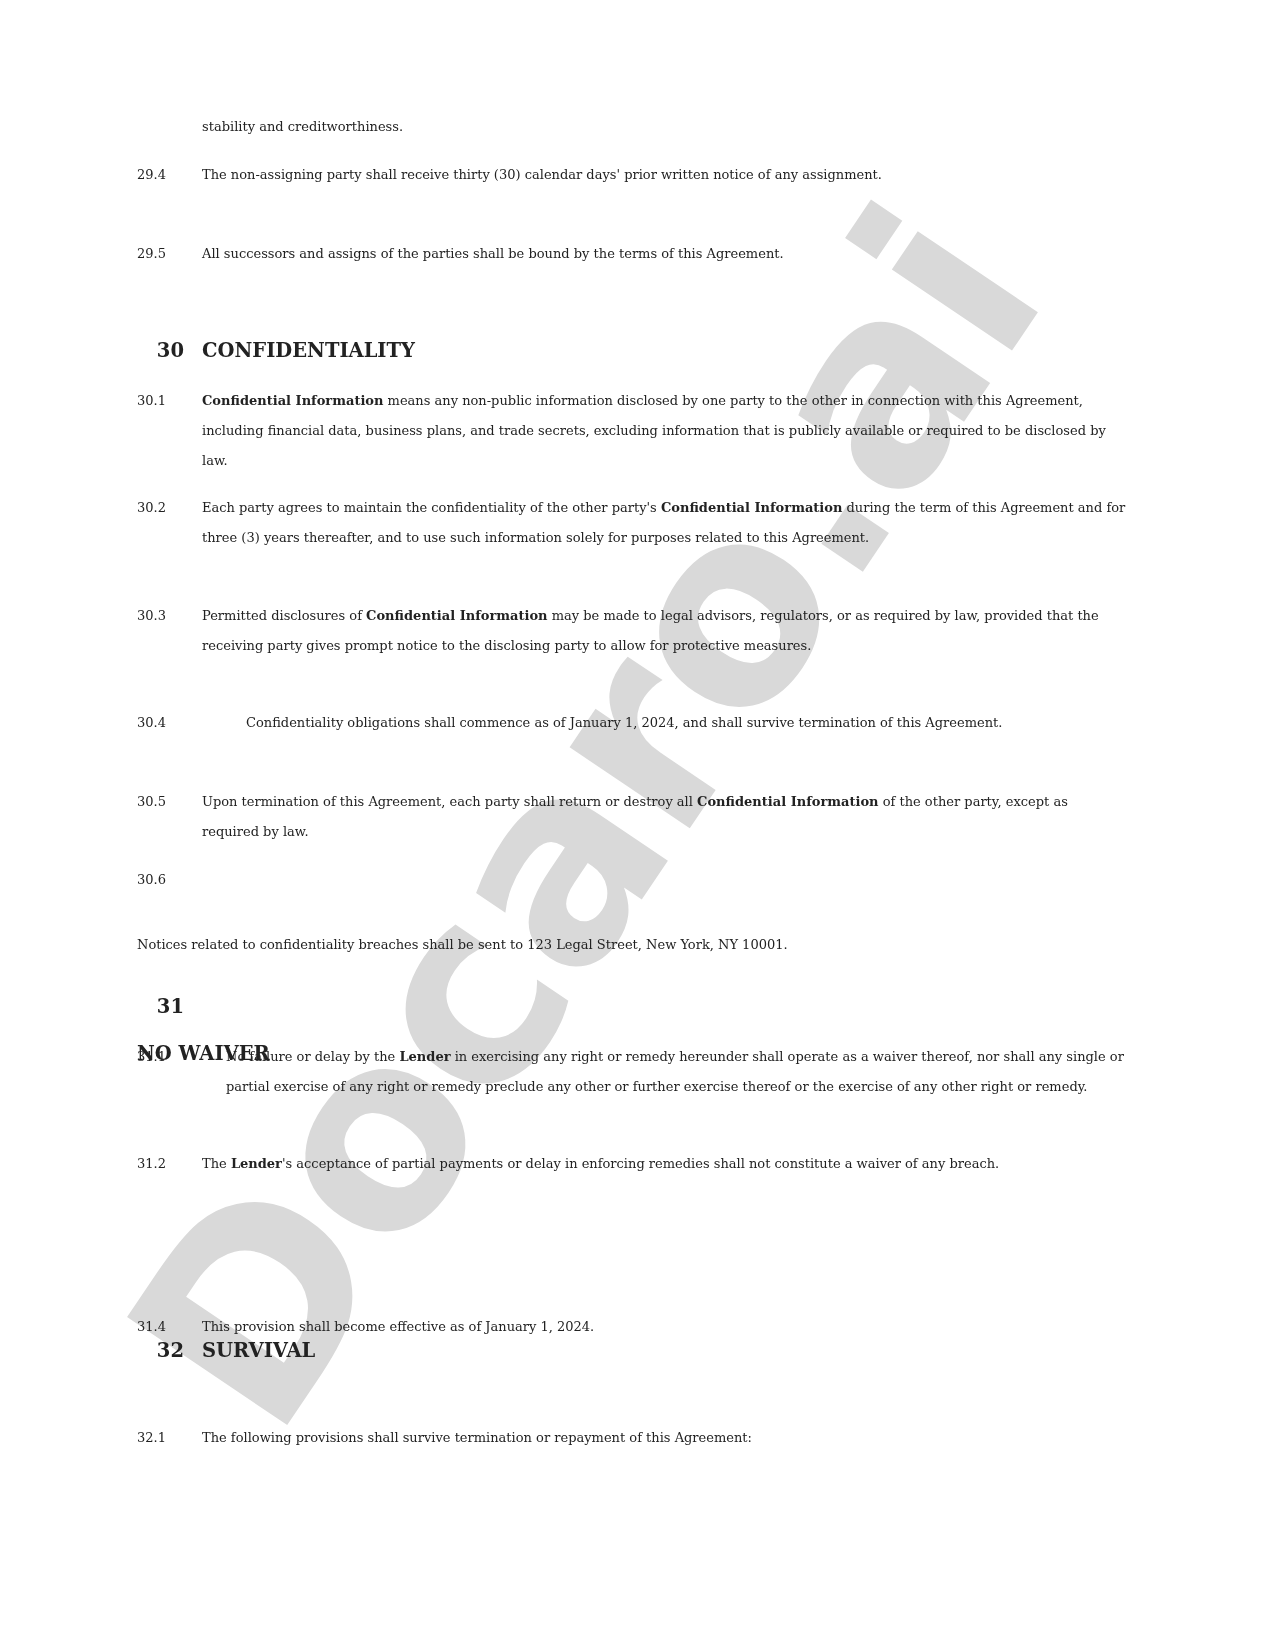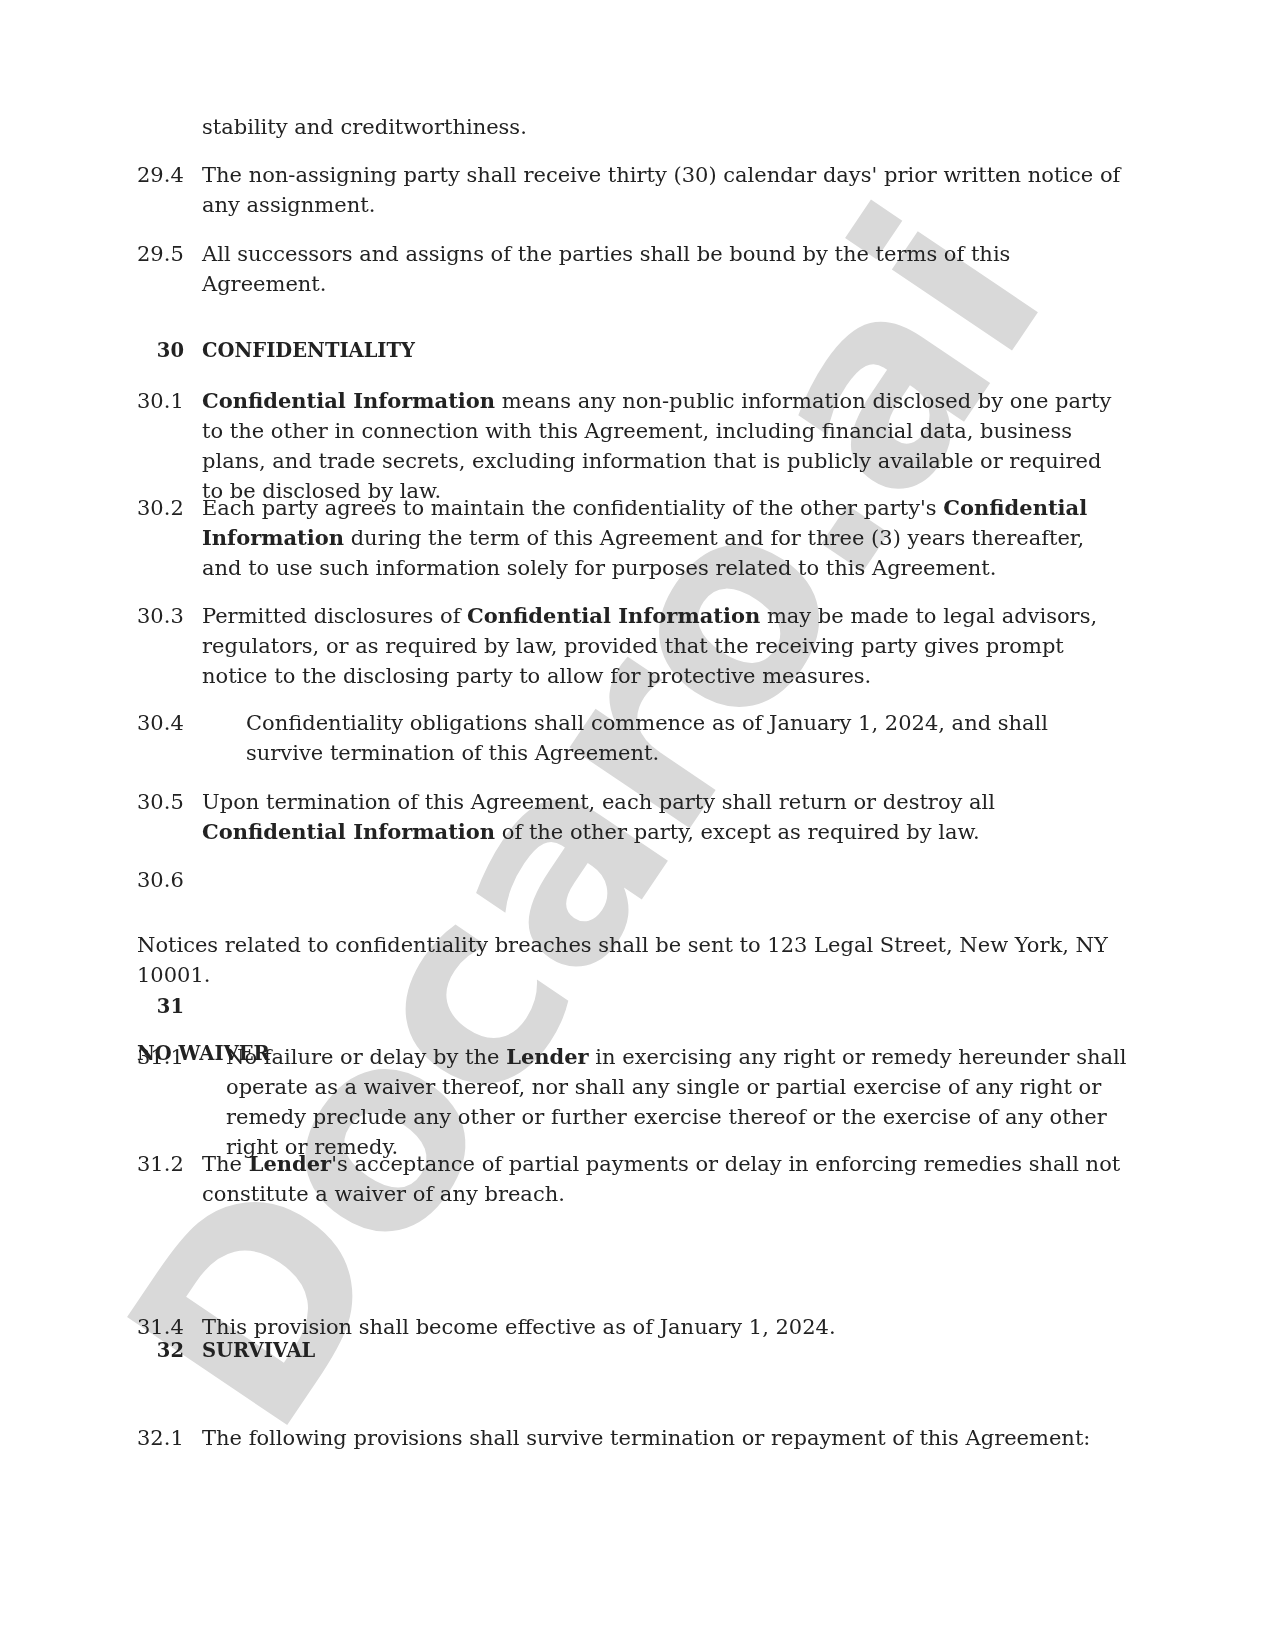--- a/index.html
+++ b/index.html
@@ -18,21 +18,21 @@
     color:#d9d9d9;
     white-space:nowrap;
     z-index:0;
     letter-spacing:-4px;
     line-height:1;
     user-select:none;
   }
   .page { position:absolute; left:0; top:0; width:1275px; height:1650px; z-index:1; }
   .para {
     position:absolute; left:137px; width:990px;
-    font-size:21px; line-height:30px;
+    font-size:13px; line-height:30px;
     display:flex;
   }
   .num { width:65px; flex:0 0 65px; }
   .txt { flex:1; }
   .heading {
     position:absolute; left:137px; font-weight:bold; font-size:19.5px; line-height:30px; display:flex;
   }
   .heading .num { text-align:right; width:47px; flex:0 0 47px; margin-right:18px; }
   b { font-weight:bold;margin-top:48px; }
 </style>

